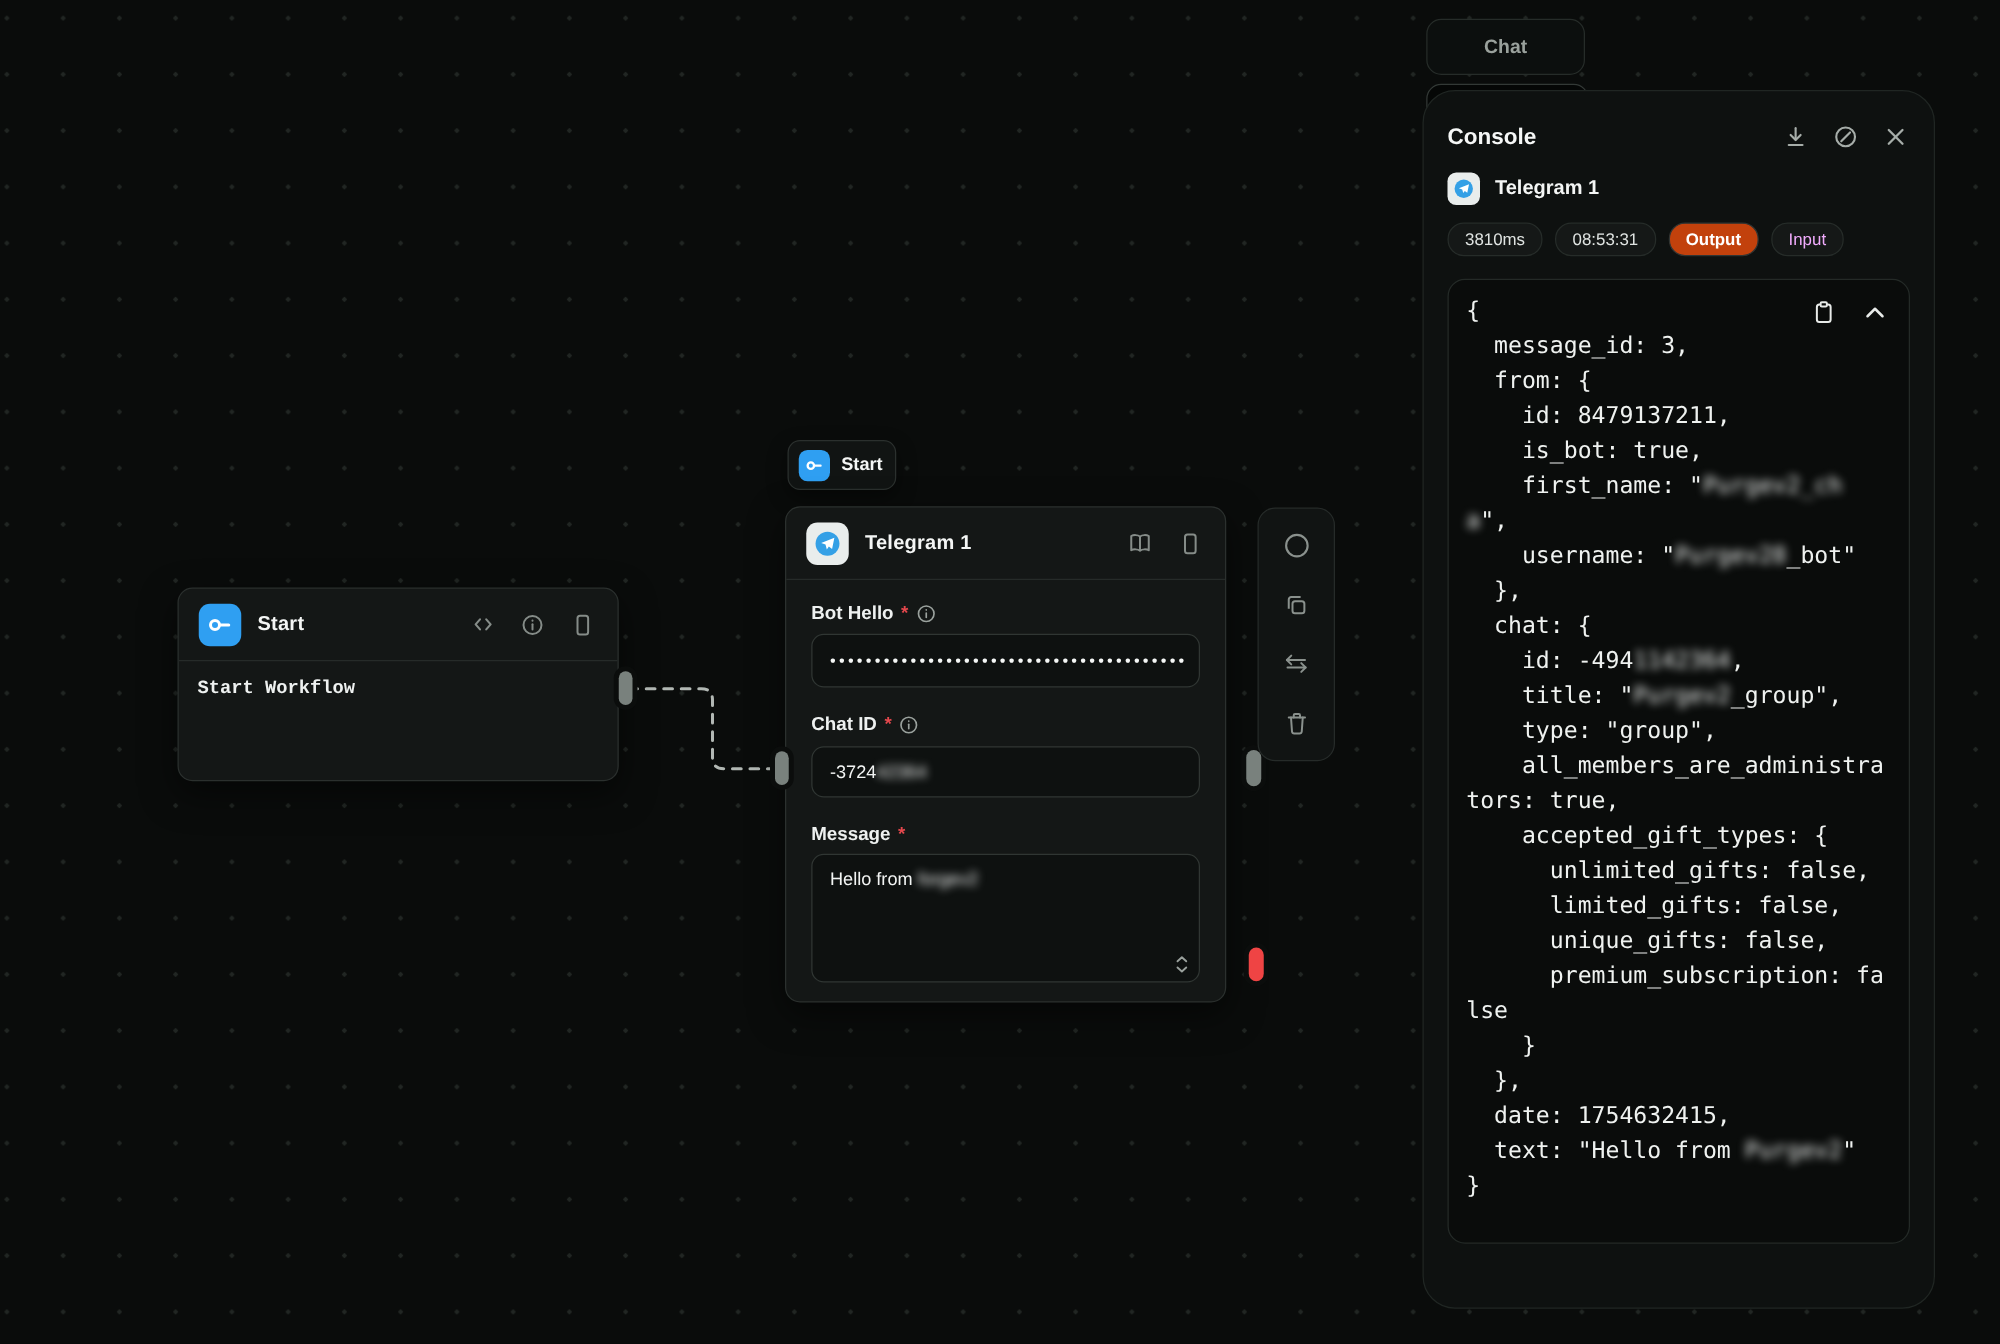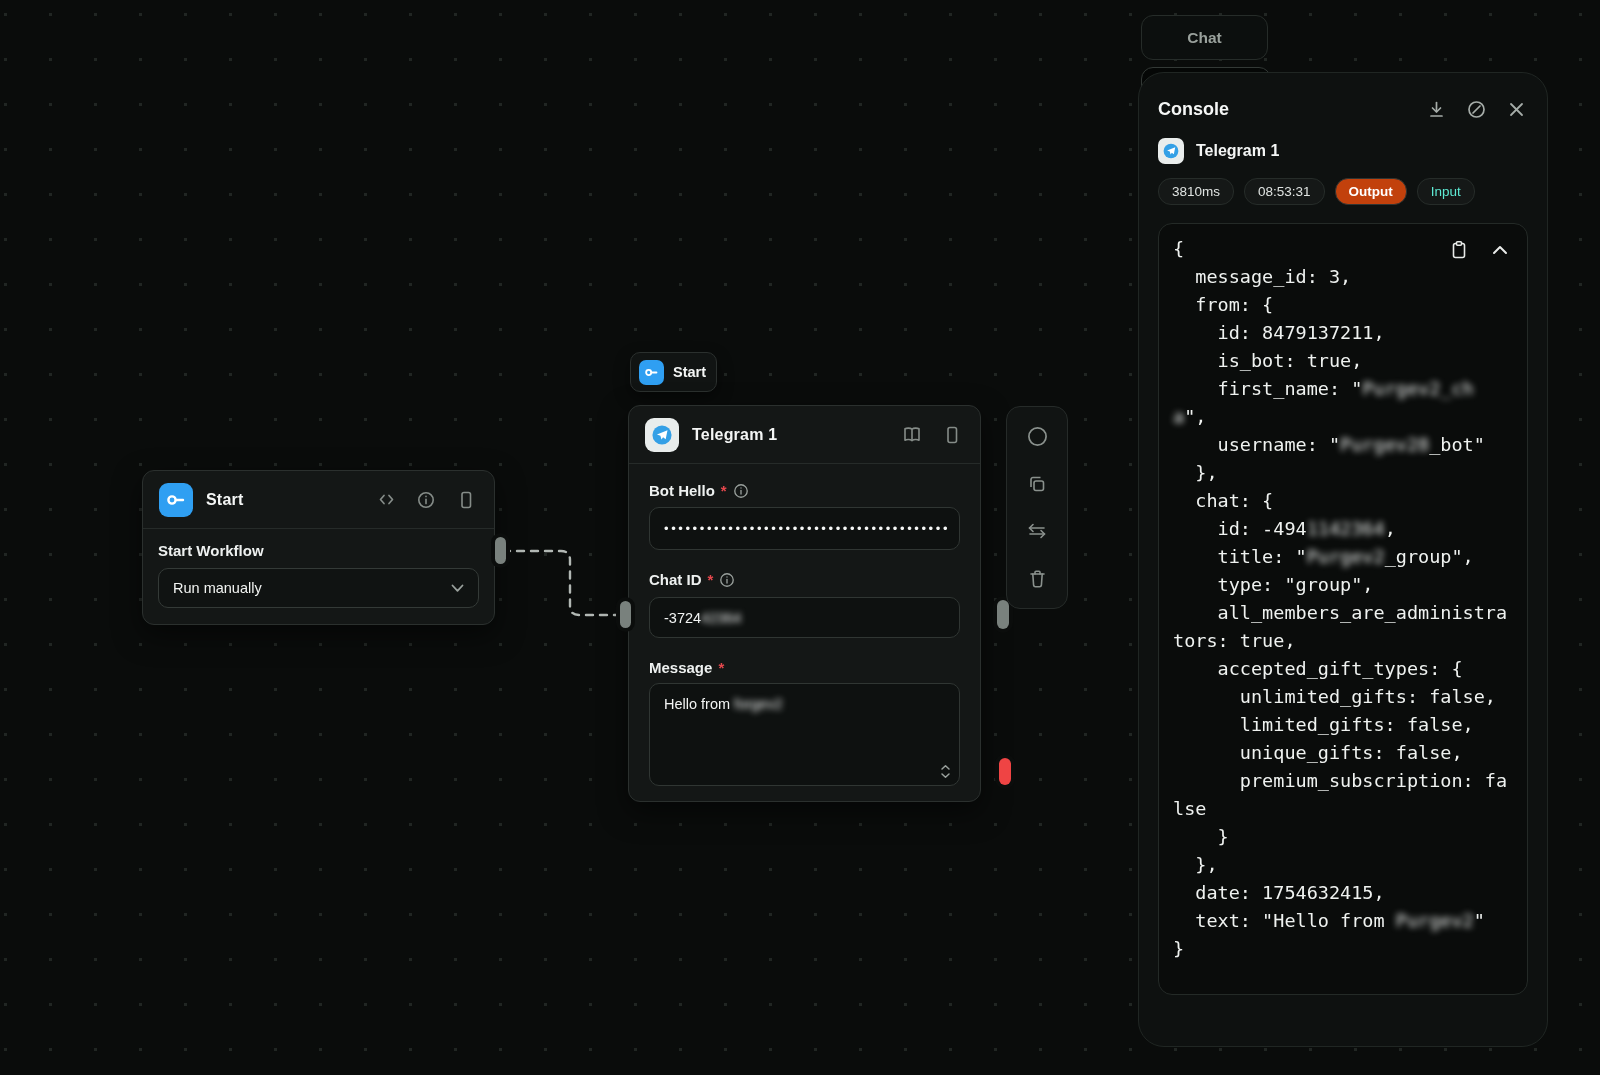--- a/index.html
+++ b/index.html
@@ -73,21 +73,21 @@
   .run-row { display:flex; align-items:center; gap:12px; margin-top:17px; }
   .run-icon { width:26px; height:26px; border-radius:7px; background:#e9edec;
               display:flex; align-items:center; justify-content:center; }
   .run-name { font-size:16px; font-weight:700; color:#f4f6f5; }
 
   .badge-row { display:flex; align-items:center; gap:10px; margin-top:14px; }
   .badge { height:27px; border-radius:13px; background:#15181
 7; background:#151817; border:1px solid #262c29;
            display:flex; align-items:center; padding:0 13px; font-size:13.5px; color:#dfe3e1; }
   .badge.active { background:#c2410c; border-color:#303432; color:#ffffff; font-weight:700; }
-  .badge.dim { color:#5eead4; }
+  .badge.dim { color:#f0abfc; }
 
   .code-block { margin-top:18px; height:772px; background:#0a0c0b; border:1px solid #242a27;
                 border-radius:14px; position:relative; overflow:hidden; }
   .code-actions { position:absolute; top:14px; right:15px; display:flex; gap:17px; color:#e8ebe9; }
   .code { padding:11px 0 14px 14px; font-family:"DejaVu Sans Mono", monospace;
           font-size:18.5px; line-height:28px; color:#eff2f0; white-space:pre; }
   .code .blur { filter:blur(3.4px); }
 
   svg { display:block; }
 </style>
@@ -126,28 +126,22 @@
             </svg>
           </span>
           <span class="tbtn">
             <svg width="16" height="18" viewBox="0 0 16 18" fill="none" stroke="currentColor" stroke-width="1.6" stroke-linejoin="round">
               <rect x="4" y="1.5" width="8.5" height="15" rx="2"></rect>
             </svg>
           </span>
         </div>
       </div>
       <div class="divider"></div>
-      <div class="node-body" style="padding:13px 15px 20px;">
+      <div class="node-body" style="padding:13px 15px 20px;font-family:Liberation Mono, monospace;">
         <div class="field-label">Start Workflow</div>
-        <div class="select" style="margin-top:9px;">
-          <span>Run manually</span>
-          <svg width="13" height="9" viewBox="0 0 13 9" fill="none" stroke="#9aa19d" stroke-width="1.8" stroke-linecap="round" stroke-linejoin="round">
-            <polyline points="1.5,1.5 6.5,6.8 11.5,1.5"></polyline>
-          </svg>
-        </div>
       </div>
     </div>
 
     <div class="start-pill">
       <div class="app-icon blue">
         <svg width="17" height="17" viewBox="0 0 24 24" fill="none" stroke="#ffffff" stroke-width="2.6" stroke-linecap="round">
           <circle cx="8" cy="12" r="3.6"></circle>
             <line x1="12.2" y1="12" x2="19" y2="12"></line>
         </svg>
       </div>

